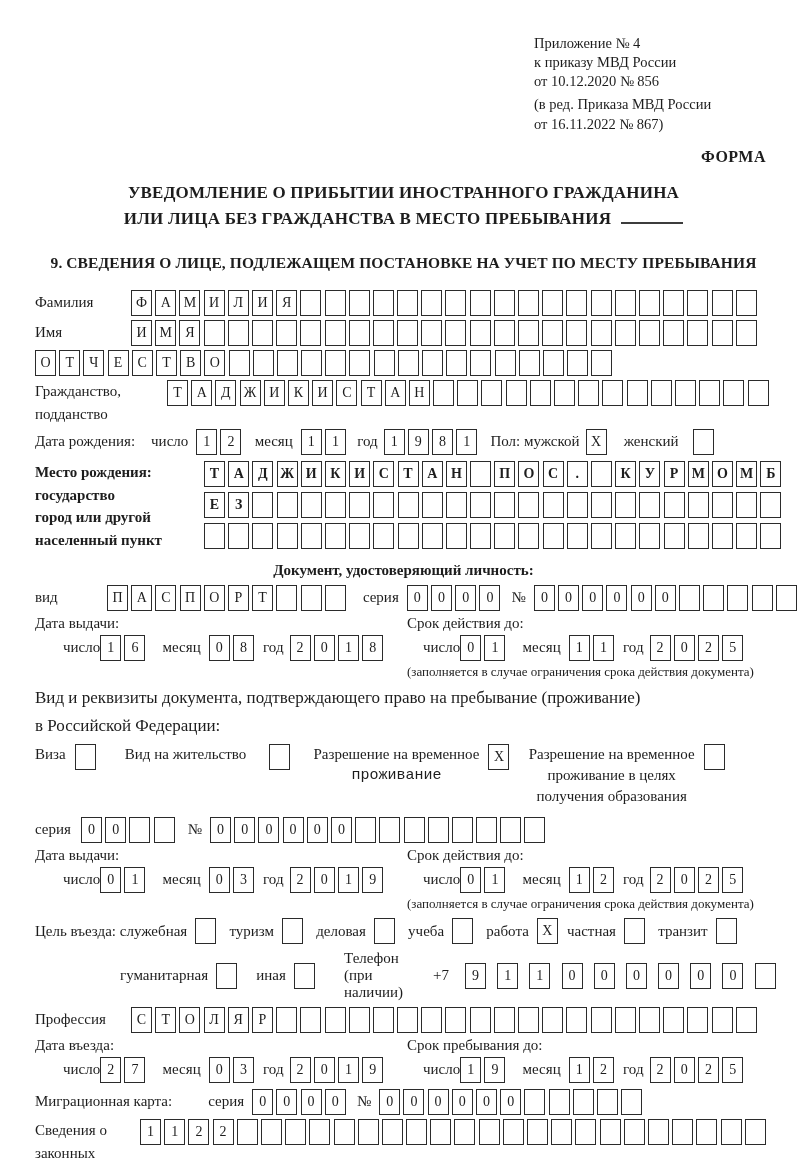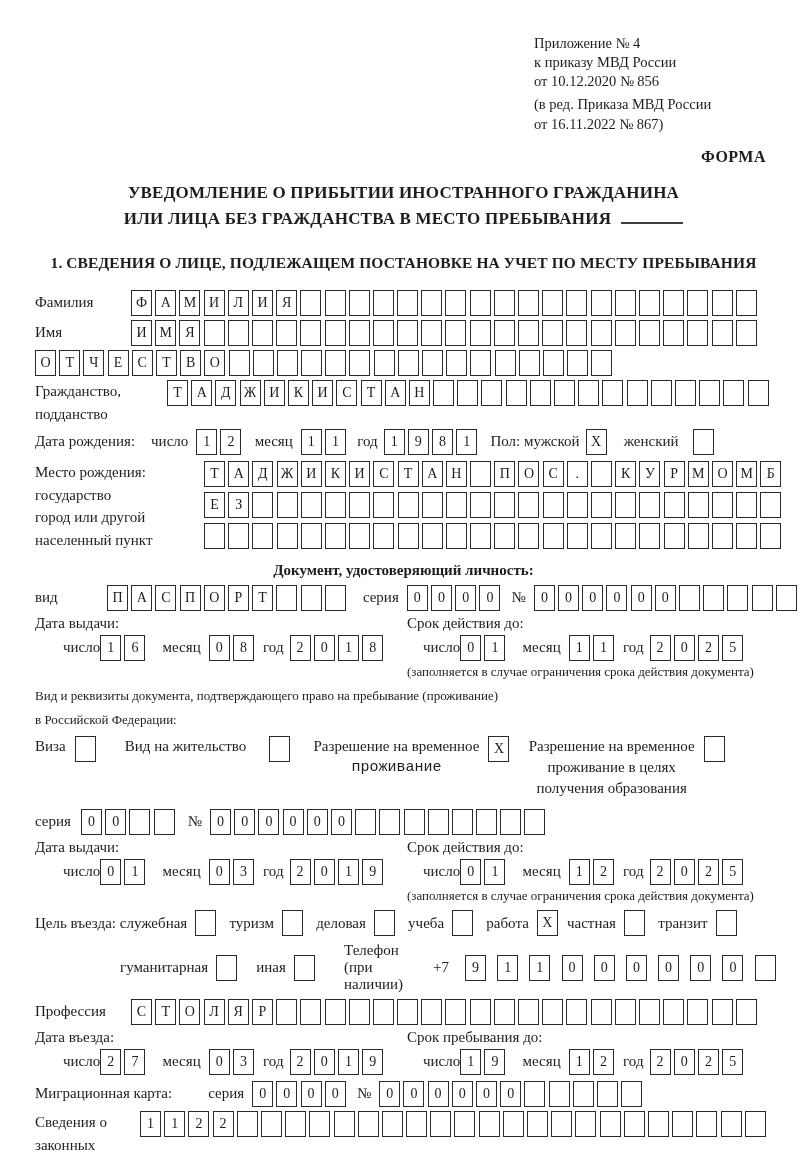--- a/index.html
+++ b/index.html
@@ -43,21 +43,21 @@
 
   
   .datecols{display:flex;margin-bottom:4px;margin-top:4px;}
   .dcol-l{width:372px;flex:0 0 auto;}
   .dcol-r{flex:1;}
   .dhead{text-align:left;font-size:15px;margin-bottom:3px;}
   .dline{display:flex;align-items:center;}
   .dline-l{padding-left:28px;}
   .dnote{font-size:13px;margin-top:3px;white-space:nowrap;}
 
-  .para{font-size:13px;margin:8px 0 2px;}
+  .para{font-size:17px;margin:8px 0 2px;}
 
   
   .permits{display:flex;align-items:flex-start;margin-top:8px;margin-bottom:10px;}
   .permit-lbl{font-size:15px;text-align:center;line-height:1.4;}
   .permits .cell{margin-left:9px;}
 
   .purpose-row{display:flex;align-items:center;margin-bottom:6px;font-size:15px;}
   .purpose-row .cell{margin-left:8px;}
 </style>
 </head>
@@ -73,21 +73,21 @@
     <div>(в ред. Приказа МВД России</div>
     <div>от 16.11.2022 № 867)</div>
   </div>
   <div class="forma">ФОРМА</div>
 
   <div class="title">
     <div>УВЕДОМЛЕНИЕ О ПРИБЫТИИ ИНОСТРАННОГО ГРАЖДАНИНА</div>
     <div><span>ИЛИ ЛИЦА БЕЗ ГРАЖДАНСТВА В МЕСТО ПРЕБЫВАНИЯ</span><span class="blank-line"></span></div>
   </div>
 
-  <div class="sect">1. СВЕДЕНИЯ О ЛИЦЕ, ПОДЛЕЖАЩЕМ ПОСТАНОВКЕ НА УЧЕТ ПО МЕСТУ ПРЕБЫВАНИЯ</div>
+  <div class="sect">9. СВЕДЕНИЯ О ЛИЦЕ, ПОДЛЕЖАЩЕМ ПОСТАНОВКЕ НА УЧЕТ ПО МЕСТУ ПРЕБЫВАНИЯ</div>
 
   <div class="row">
     <span class="lbl w96">Фамилия</span>
     <span class="cells">
         <span class="cell">Ф</span>
         <span class="cell">А</span>
         <span class="cell">М</span>
         <span class="cell">И</span>
         <span class="cell">Л</span>
         <span class="cell">И</span>
@@ -231,21 +231,21 @@
     <span class="lbl ml10">Пол: мужской</span>
     <span class="cells ml6">
         <span class="cell">X</span>
       </span>
     <span class="lbl ml14">женский</span>
     <span class="cells ml14">
         <span class="cell"></span>
       </span>
   </div>
 
-  <div class="row-top" style="margin-top:6px;">
+  <div class="row-top" style="margin-top:6px;font-weight:bold;">
     <span class="lblblock w169">
       <span>Место рождения:</span>
       <span>государство</span>
       <span>город или другой</span>
       <span>населенный пункт</span>
     </span>
     <span class="stack">
       <span class="cells" style="display:flex;">
           <span class="cell">Т</span>
           <span class="cell">А</span>

